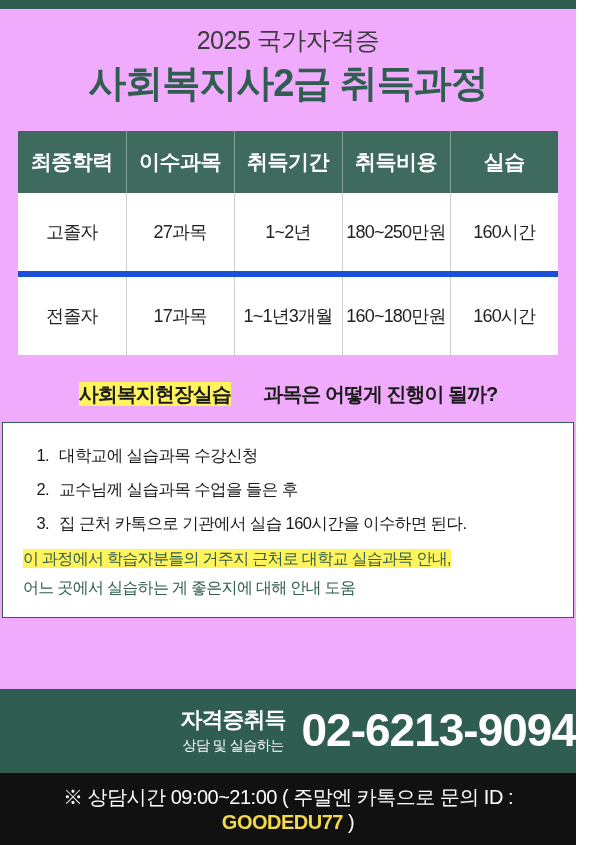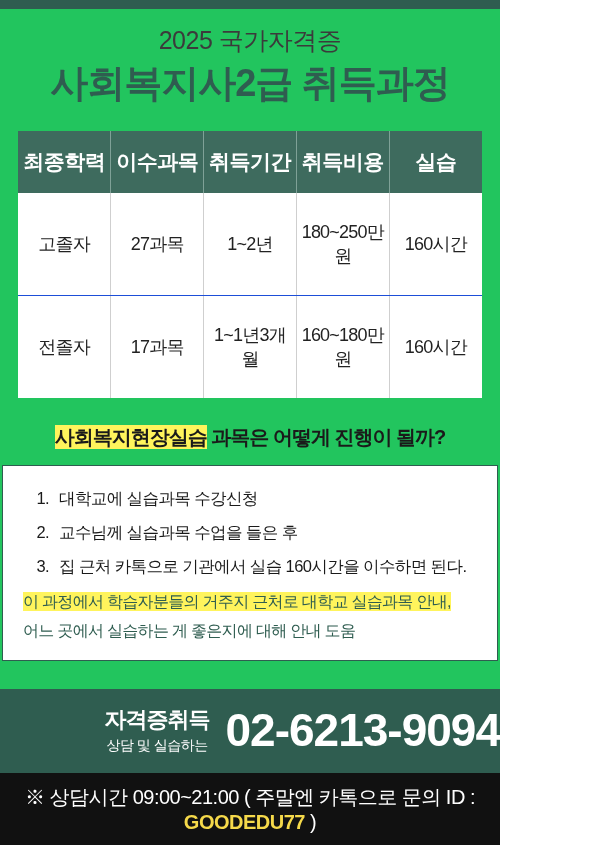--- a/index.html
+++ b/index.html
@@ -8,23 +8,23 @@
   }
   body {
     width: 600px;
     height: 845px;
     background: #ffffff;
     font-family: "Liberation Sans", sans-serif;
     overflow: hidden;
   }
   .poster {
     position: relative;
-    width: 500px;
+    width: 576px;
     height: 845px;
-    background: #22c55e;
+    background: #f0abfc;
     box-sizing: border-box;
     display: flex;
     flex-direction: column;
   }
   .top-bar {
     height: 9px;
     background: #2f5d50;
     flex: 0 0 auto;
   }
   .header {
@@ -71,38 +71,39 @@
     border-right: none;
   }
   table.info td {
     background: #ffffff;
     color: #222222;
     font-size: 18px;
     padding: 27px 2px;
     text-align: center;
     letter-spacing: -0.8px;
     border-right: 1px solid #cfcfcf;
-    border-bottom: 1px solid #1d4ed8;
+    border-bottom: 6px solid #1d4ed8;
   }
   table.info tr:last-child td {
     border-bottom: none;
   }
   table.info td:last-child {
     border-right: none;
   }
   .question {
     text-align: center;
     margin: 26px 0 14px 0;
     flex: 0 0 auto;
   }
   .question span {
     font-size: 20px;
     font-weight: bold;
     color: #1a1a1a;
     letter-spacing: -1px;
+    padding-left: 28px;
   }
   .question .hl {
     background: #fff45c;
     padding: 1px 0;
   }
   .steps-box {
     margin: 0 2px;
     background: #ffffff;
     border: 1px solid #2f5d50;
     padding: 22px 20px 18px 20px;

